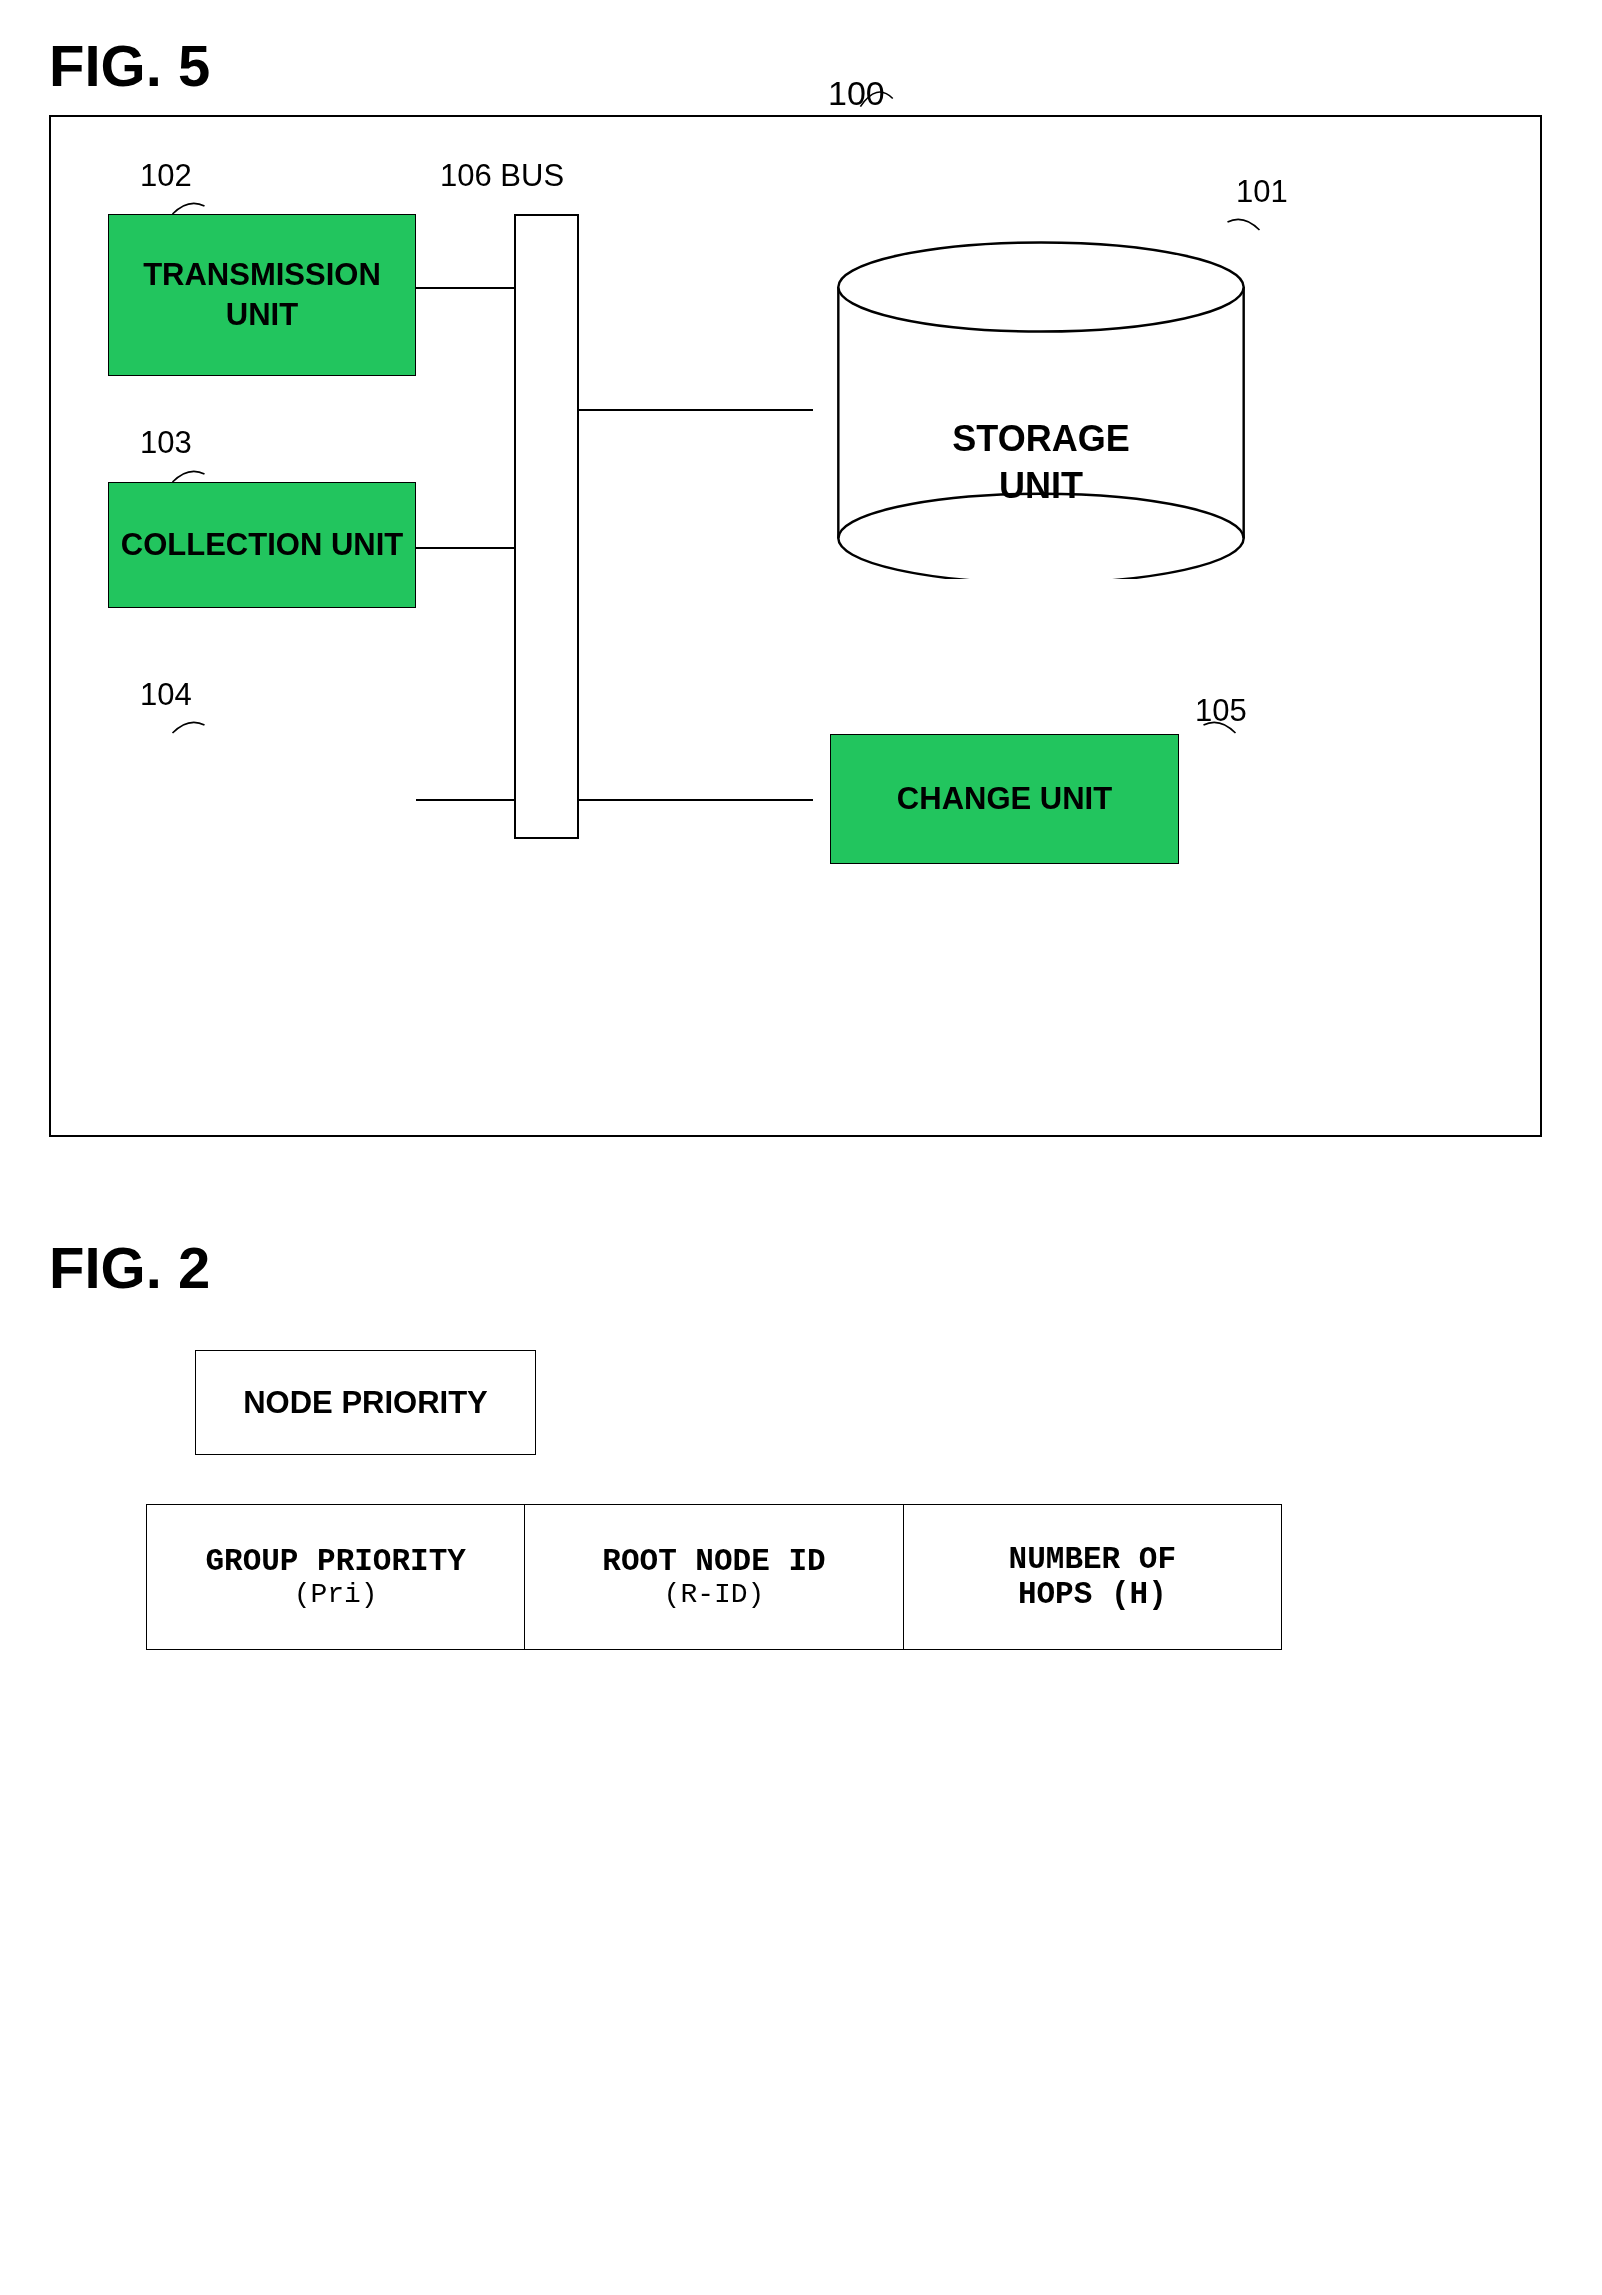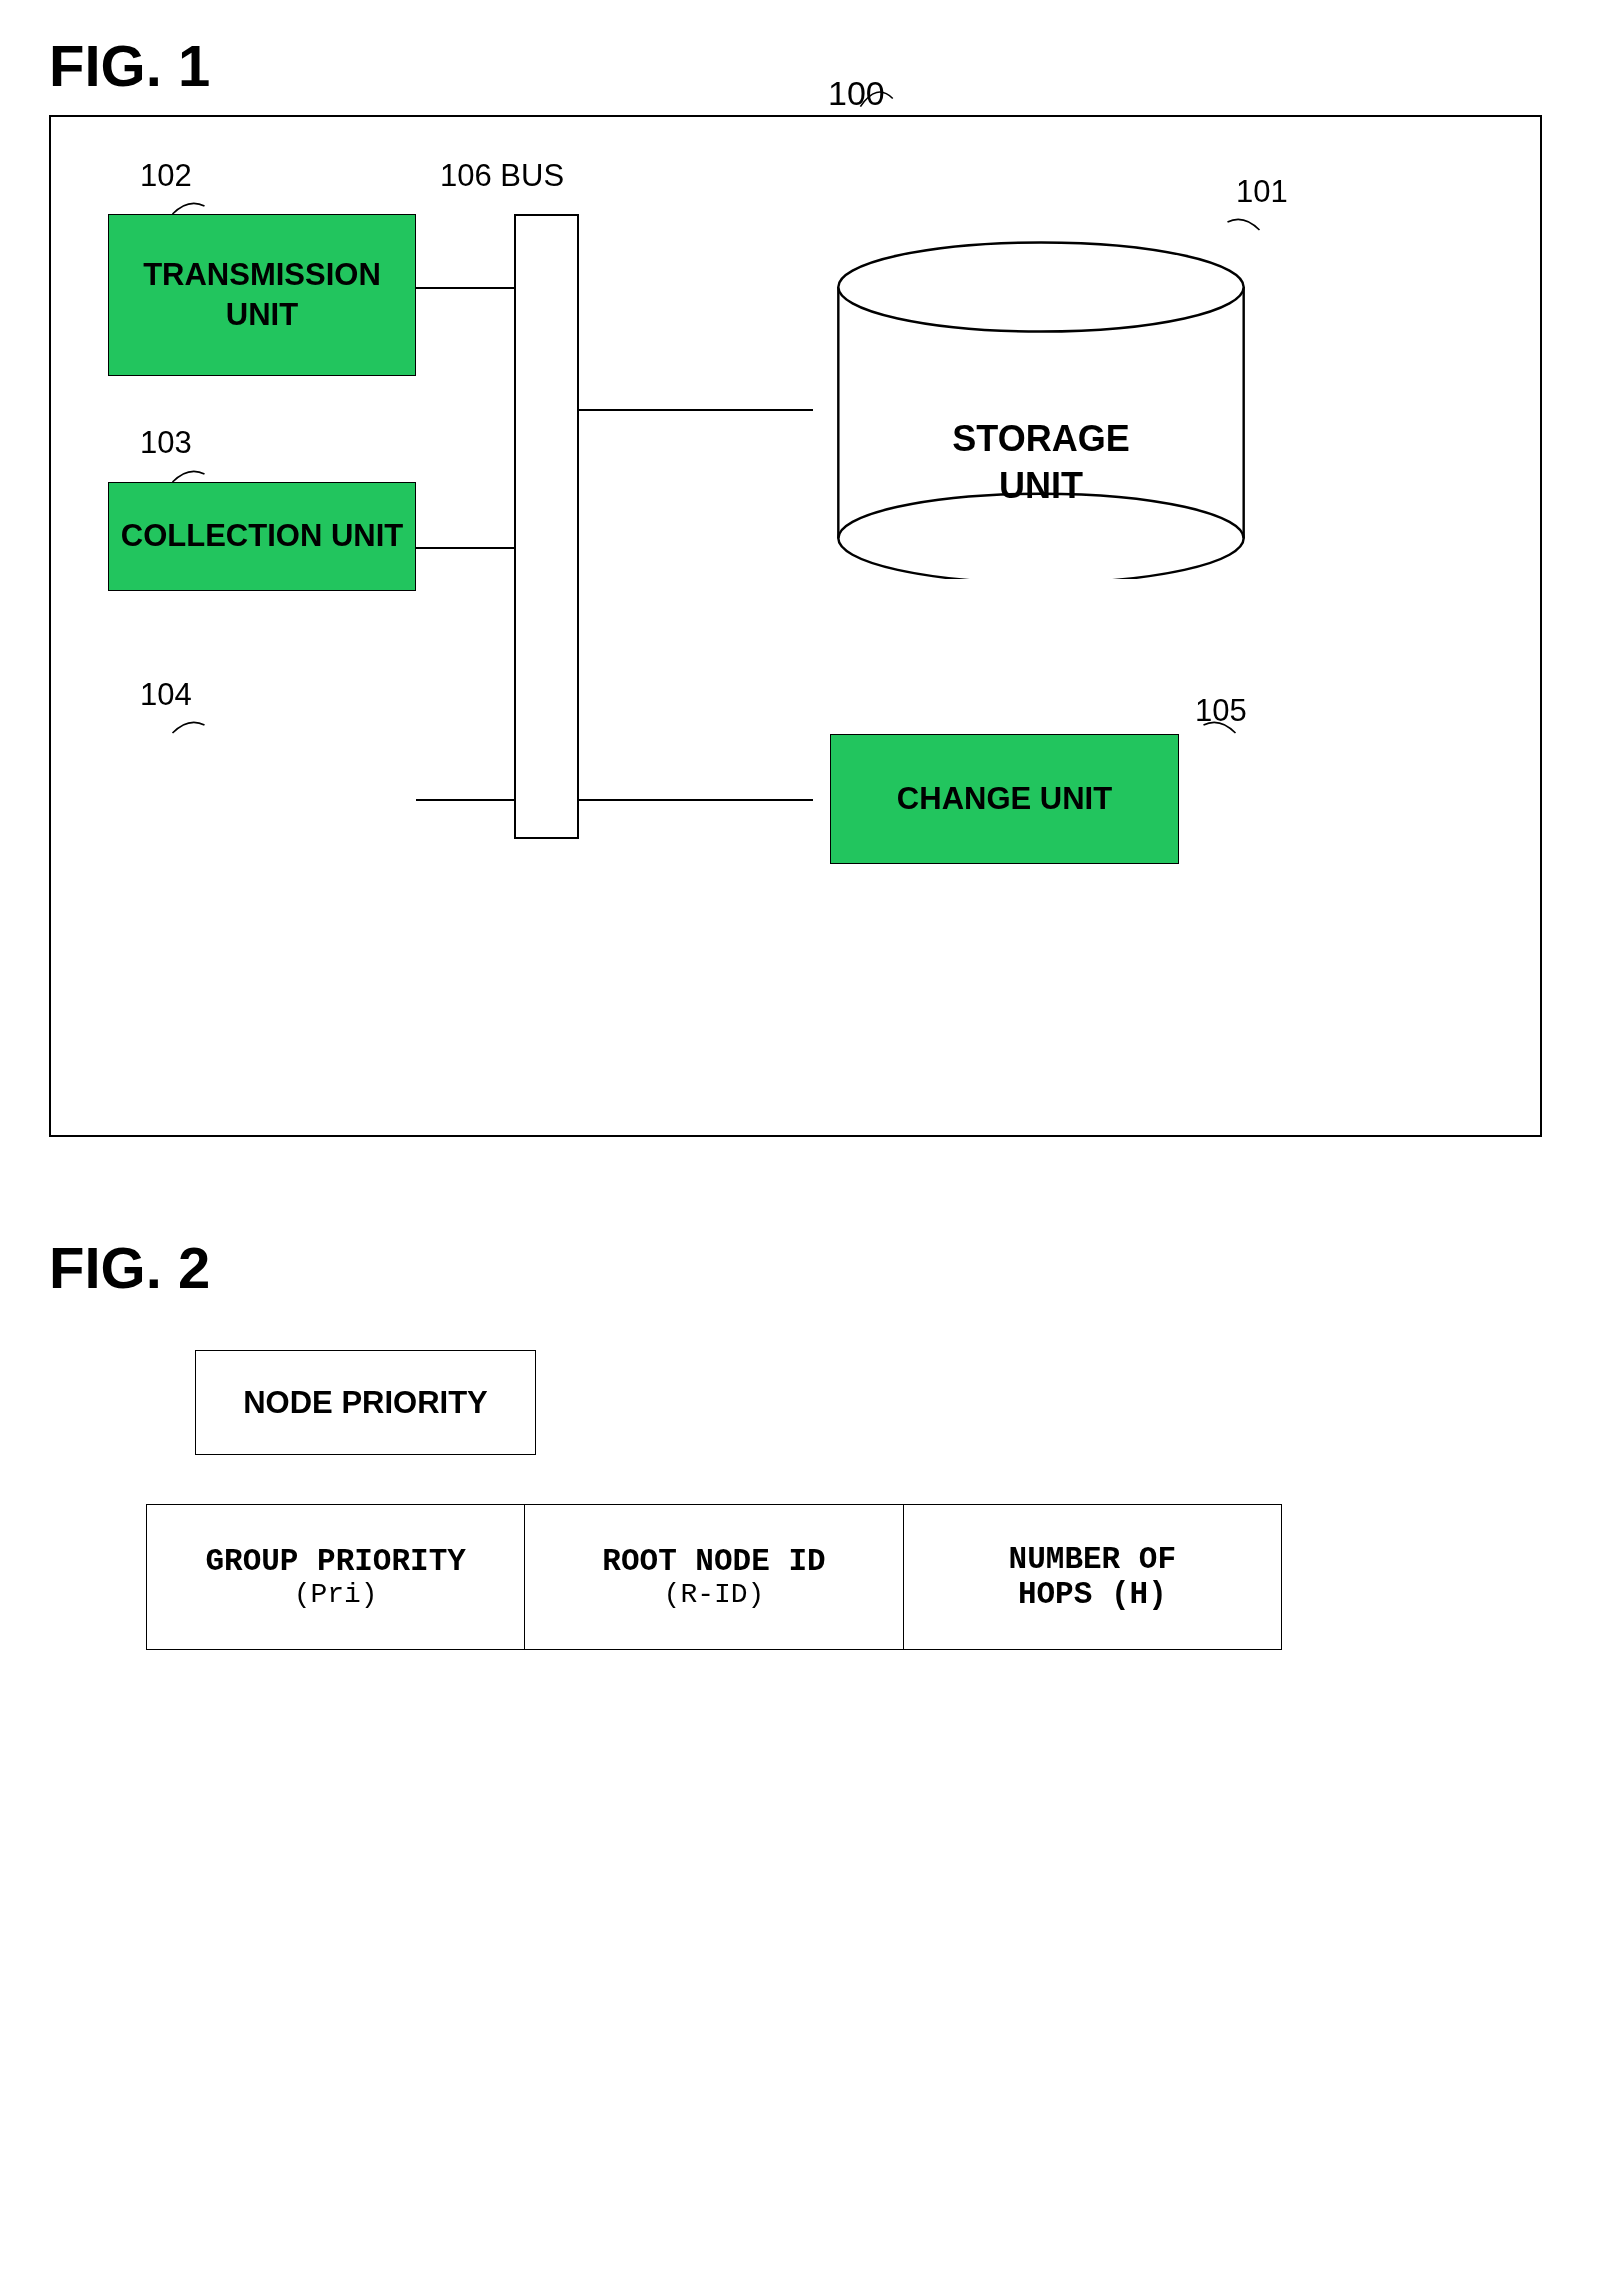--- a/index.html
+++ b/index.html
@@ -113,21 +113,21 @@
     .fig2-table .sub {
       display: block;
       font-size: 28px;
       font-weight: normal;
     }
   </style>
 </head>
 <body>
 
 <div>
-  <div class="fig-label">FIG. 1</div>
+  <div class="fig-label">FIG. 5</div>
 
   <div style="position:relative; width:1493px; margin-bottom:0;">
     <div style="position:absolute; left:779px; top:-41px; font-size:34px;">100</div>
 
     <svg style="position:absolute; left:771px; top:-41px; width:97px; height:49px; overflow:visible;" viewBox="0 0 120 60" width="97" height="49">
       <path d="M 50 40 Q 70 10 90 30" stroke="#000" stroke-width="2" fill="none"></path>
     </svg>
   </div>
 
   <div class="fig1-container">
@@ -140,21 +140,21 @@
     <div class="unit-box" style="left:57px; top:97px; width:308px; height:162px;">
       <span style="white-space:pre-line;">TRANSMISSION
 UNIT</span>
     </div>
 
     <div class="annotation" style="left:89px; top:308px;">103</div>
     <svg style="position:absolute; left:97px; top:341px; width:49px; height:32px; overflow:visible;" viewBox="0 0 60 40" width="49" height="32">
       <path d="M 30 30 Q 50 10 70 20" stroke="#000" stroke-width="2" fill="none"></path>
     </svg>
 
-    <div class="unit-box" style="left:57px; top:365px; width:308px; height:109px;">
+    <div class="unit-box" style="left:57px; top:365px; width:308px; height:126px;">
       <span>COLLECTION UNIT</span>
     </div>
 
     <div class="annotation" style="left:89px; top:560px;">104</div>
     <svg style="position:absolute; left:97px; top:592px; width:49px; height:32px; overflow:visible;" viewBox="0 0 60 40" width="49" height="32">
       <path d="M 30 30 Q 50 10 70 20" stroke="#000" stroke-width="2" fill="none"></path>
     </svg>
 
 
     <div class="annotation" style="left:389px; top:41px;">106 BUS</div>

